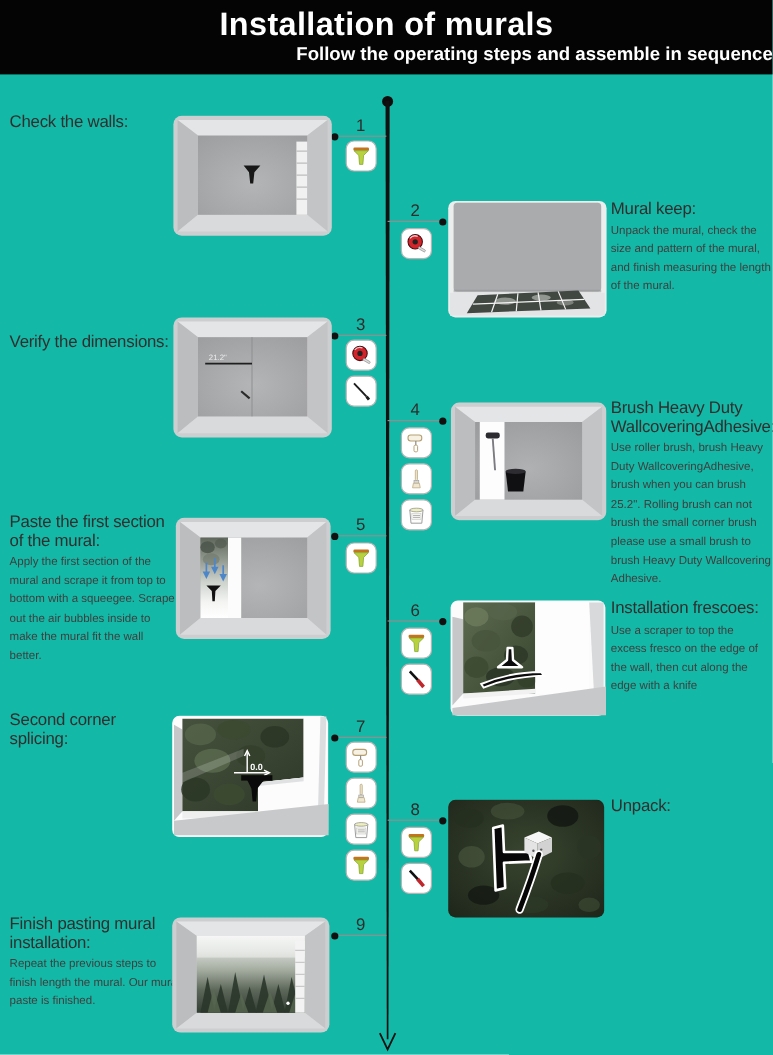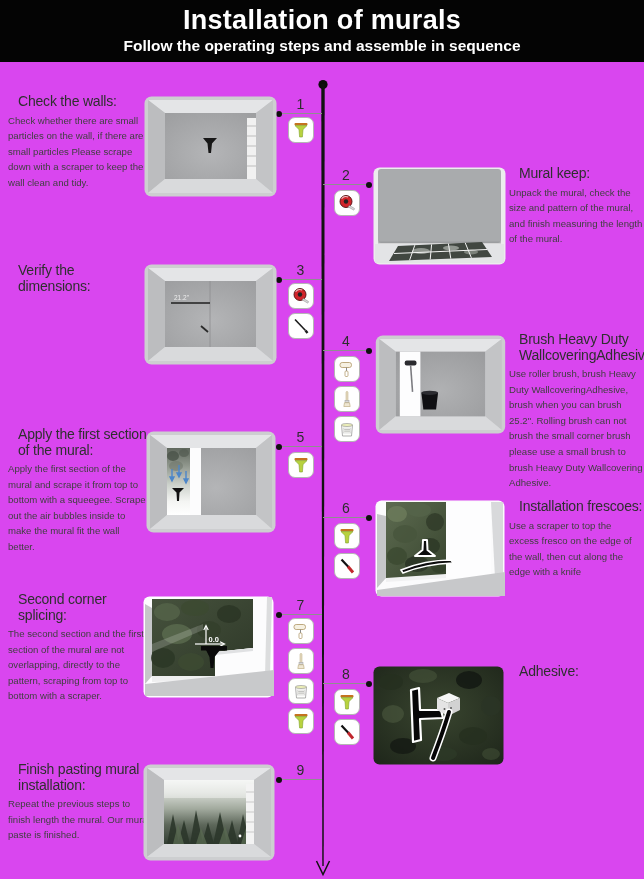--- a/index.html
+++ b/index.html
@@ -1,21 +1,21 @@
 <!DOCTYPE html>
 <html><head>
 <meta charset="utf-8">
 <style>
   html,body{margin:0;padding:0;background:#fff;}
-  .page{position:relative;width:644px;height:879px;background:#d946ef;overflow:hidden;
+  .page{position:relative;width:644px;height:879px;background:#14b8a6;overflow:hidden;
         font-family:"Liberation Sans",sans-serif;margin:0 auto;}
   
   .hdr{position:absolute;top:0;left:0;width:644px;height:62px;background:#040404;color:#fff;text-align:center;}
   .hdr .title{margin:0;padding-top:5px;font-size:27px;font-weight:600;letter-spacing:.3px;}
-  .hdr .subtitle{font-size:15.5px;font-weight:700;margin-top:1px;}
+  .hdr .subtitle{font-size:15.5px;font-weight:700;margin-top:1px;text-align:right;}
   
   .timeline{position:absolute;left:0;top:0;pointer-events:none;}
   
   .connector{position:absolute;height:0;border-top:1px solid #8f8f8f;}
   .connector .num{position:absolute;top:-18px;left:50%;transform:translateX(-50%);
                   font-size:14px;color:#2d2d2d;}
   .connector .dot{position:absolute;top:-3.5px;width:6px;height:6px;background:#101010;border-radius:50%;}
   .connector.cl .dot{left:-3px;}
   .connector.cr .dot{right:-3px;}
   #c1{left:279px;top:113px;width:43px}
@@ -35,25 +35,25 @@
   #i1{left:288px;top:117px}
   #i2{left:334px;top:190px}
   #i3{left:288px;top:283px}
   #i4{left:334px;top:356px}
   #i5{left:288px;top:452px}
   #i6{left:334px;top:523px}
   #i7{left:288px;top:618px}
   #i8{left:334px;top:689px}
   
   .txt{position:absolute;}
-  .ttl{font-size:14px;color:#2f2f2f;line-height:1.12;margin-bottom:3px;font-weight:400;letter-spacing:-.2px;margin-left:10px;}
+  .ttl{font-size:14px;color:#2f2f2f;line-height:1.12;margin-bottom:3px;font-weight:400;letter-spacing:-.2px;}
   .body{font-size:9.6px;color:#3f3f3f;line-height:1.62;}
   #t1{left:8px;top:94px;width:138px}
   #t2{left:509px;top:166px;width:134px}
-  #t3{left:8px;top:263px;width:140px}
+  #t3{left:8px;top:277px;width:140px}
   #t4{left:509px;top:332px;width:134px}
   #t5{left:8px;top:427px;width:140px}
   #t6{left:509px;top:499px;width:134px}
   #t7{left:8px;top:592px;width:140px}
   #t8{left:509px;top:664px;width:134px}
   #t9{left:8px;top:762px;width:142px}
   
   .media{position:absolute;text-align:right;}
   .media svg{display:block;width:100%;height:100%;}
   #m1{left:144px;top:96px;width:133px;height:101px}
@@ -241,47 +241,45 @@
       <span class="icon-box">
         <svg viewBox="0 0 20 20">
           <line x1="4.5" y1="3.5" x2="11.5" y2="11" stroke="#111111" stroke-width="2.2"></line>
           <line x1="11" y1="10.5" x2="16" y2="16.5" stroke="#c0272d" stroke-width="3"></line>
         </svg>
       </span>
     </div>
 
   <div class="txt" id="t1">
       <div class="ttl">Check the walls:</div>
-      <div class="body">Check whether there are small particles on the wall, if there are small particles Please scrape down with a scraper to keep the wall clean and tidy.</div>
     </div>
   <div class="txt" id="t2">
       <div class="ttl">Mural keep:</div>
       <div class="body">Unpack the mural, check the size and pattern of the mural, and finish measuring the length of the mural.</div>
     </div>
   <div class="txt" id="t3">
       <div class="ttl">Verify the dimensions:</div>
     </div>
   <div class="txt" id="t4">
       <div class="ttl">Brush Heavy Duty WallcoveringAdhesive:</div>
       <div class="body">Use roller brush, brush Heavy Duty WallcoveringAdhesive, brush when you can brush 25.2". Rolling brush can not brush the small corner brush please use a small brush to brush Heavy Duty Wallcovering Adhesive.</div>
     </div>
   <div class="txt" id="t5">
-      <div class="ttl">Apply the first section of the mural:</div>
+      <div class="ttl">Paste the first section of the mural:</div>
       <div class="body">Apply the first section of the mural and scrape it from top to bottom with a squeegee. Scrape out the air bubbles inside to make the mural fit the wall better.</div>
     </div>
   <div class="txt" id="t6">
       <div class="ttl">Installation frescoes:</div>
       <div class="body">Use a scraper to top the excess fresco on the edge of the wall, then cut along the edge with a knife</div>
     </div>
   <div class="txt" id="t7">
       <div class="ttl">Second corner splicing:</div>
-      <div class="body">The second section and the first section of the mural are not overlapping, directly to the pattern, scraping from top to bottom with a scraper.</div>
     </div>
   <div class="txt" id="t8">
-      <div class="ttl">Adhesive:</div>
+      <div class="ttl">Unpack:</div>
     </div>
   <div class="txt" id="t9">
       <div class="ttl">Finish pasting mural installation:</div>
       <div class="body">Repeat the previous steps to finish length the mural. Our mural paste is finished.</div>
     </div>
 
   <div class="media" id="m1">
     <svg viewBox="0 0 133 101">
       <defs>
           <radialGradient id="g1" cx="0.5" cy="0.6" r="0.8">

